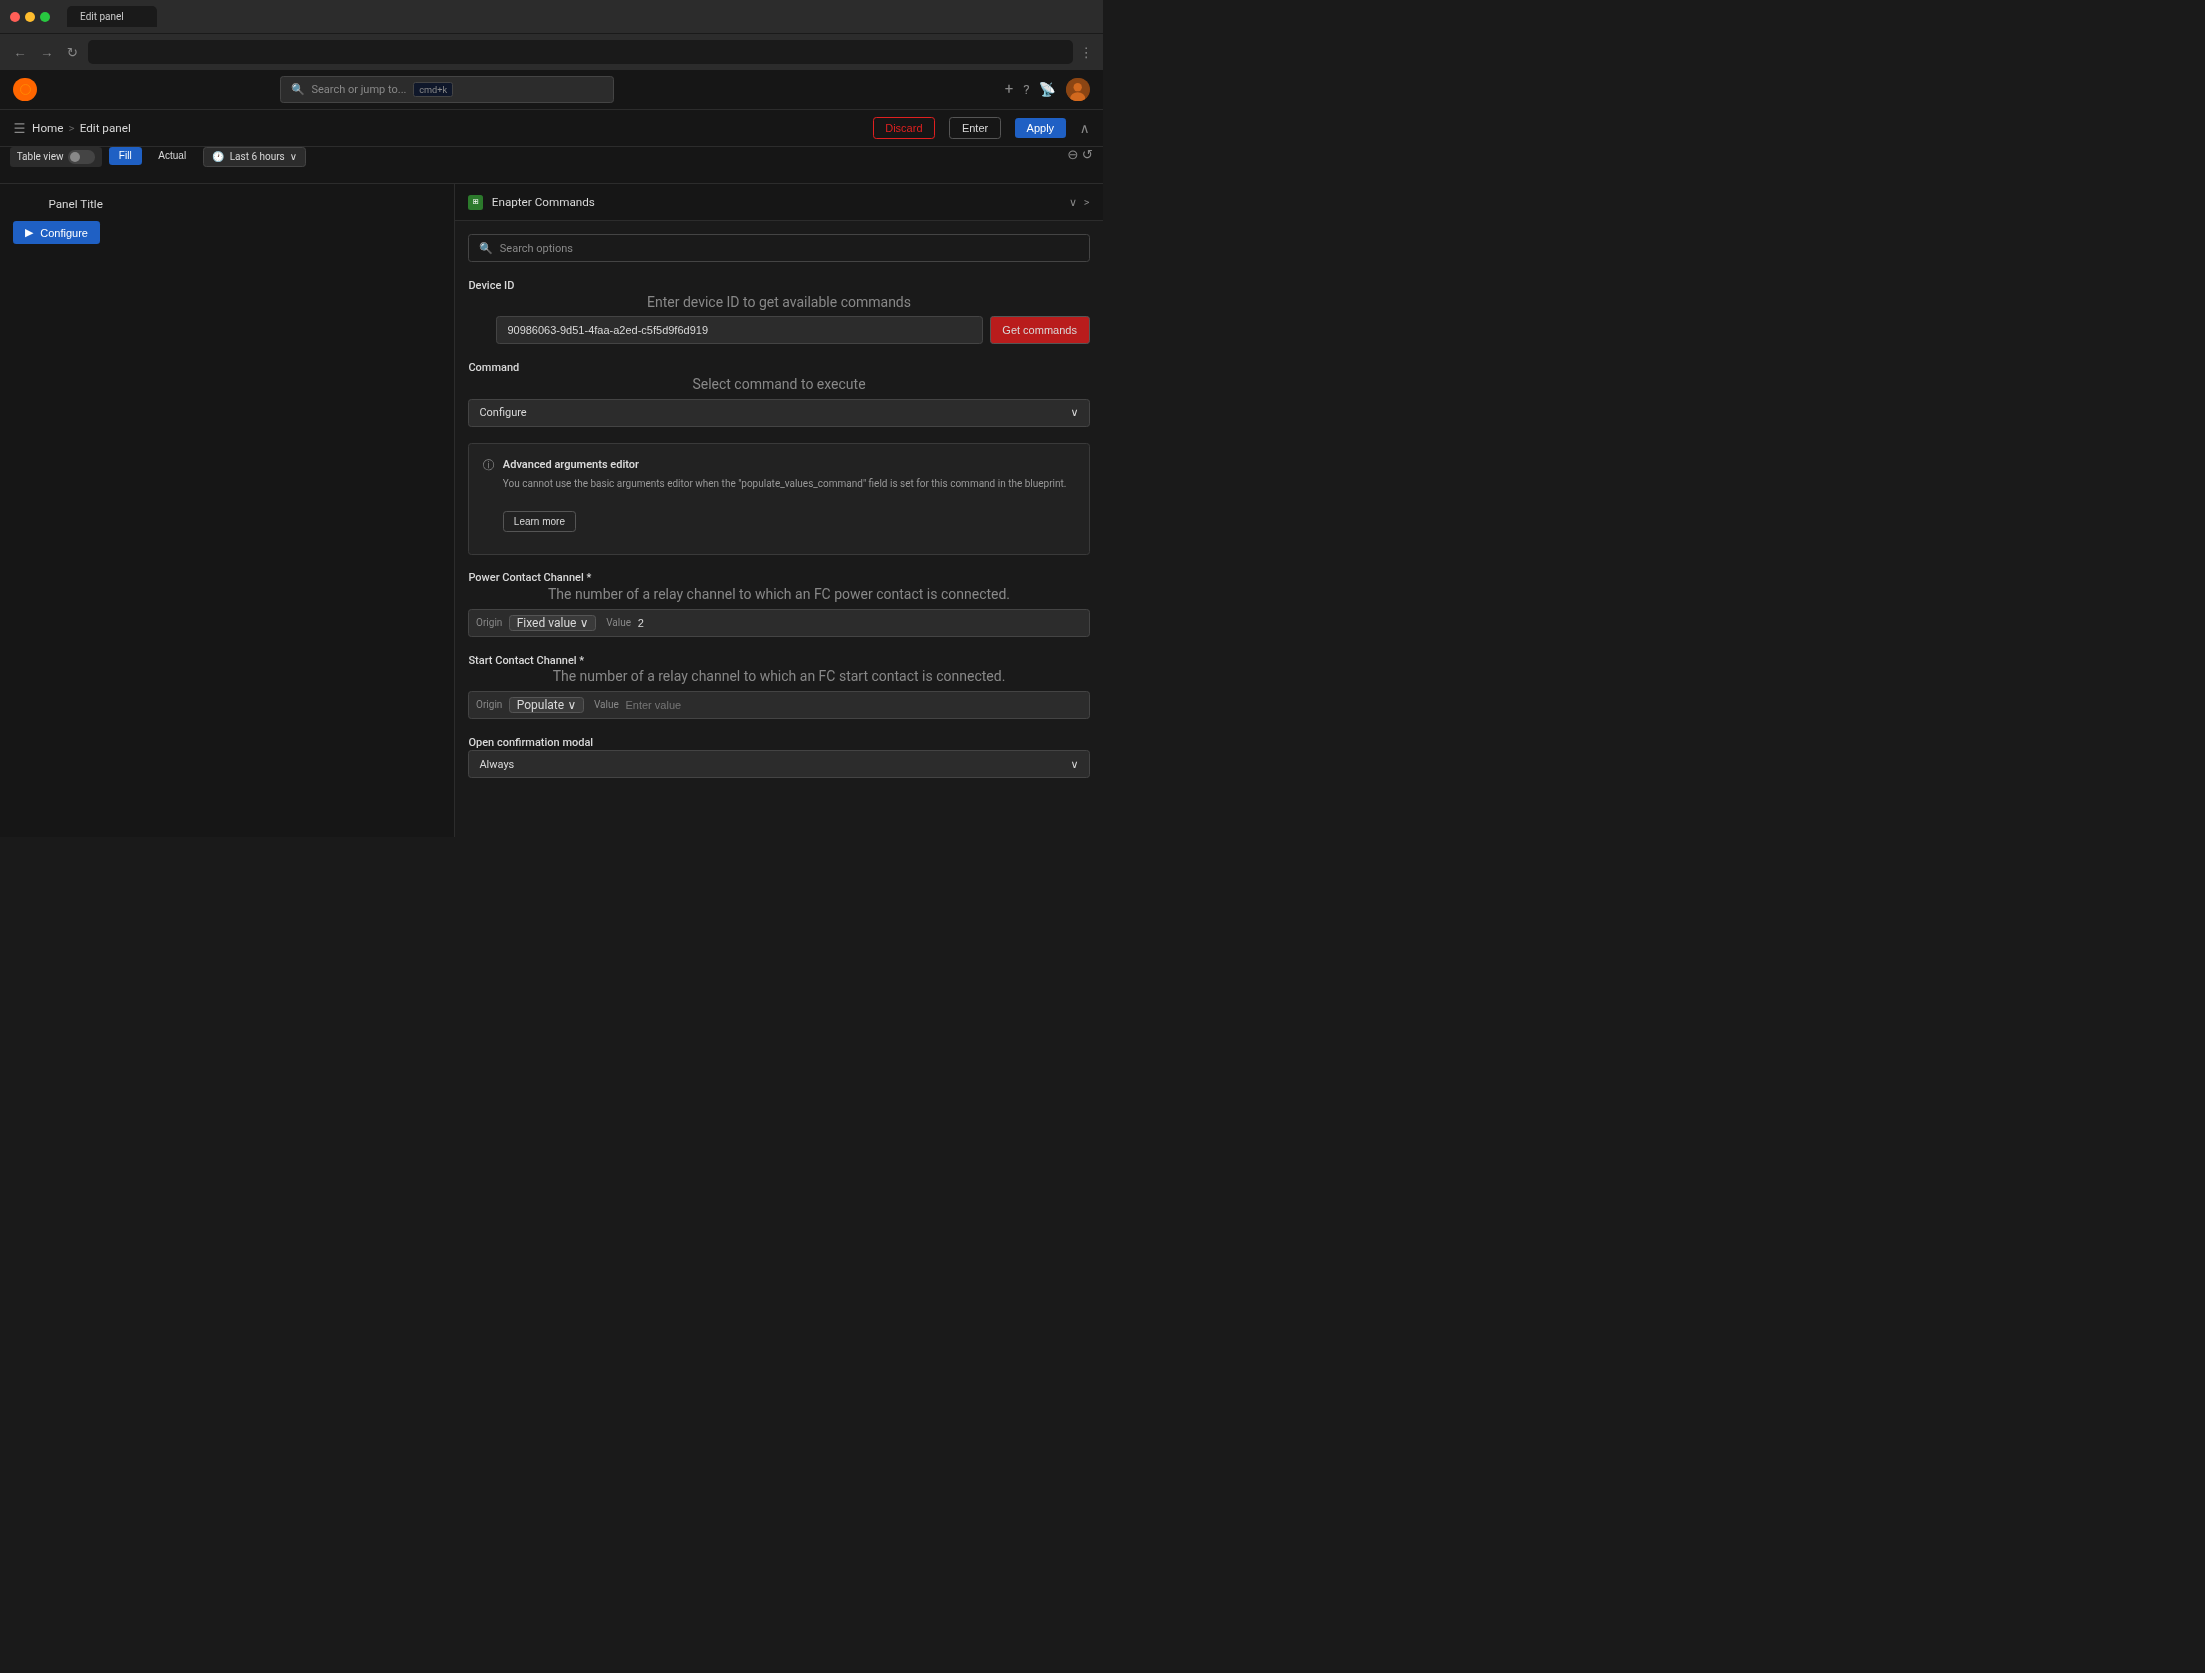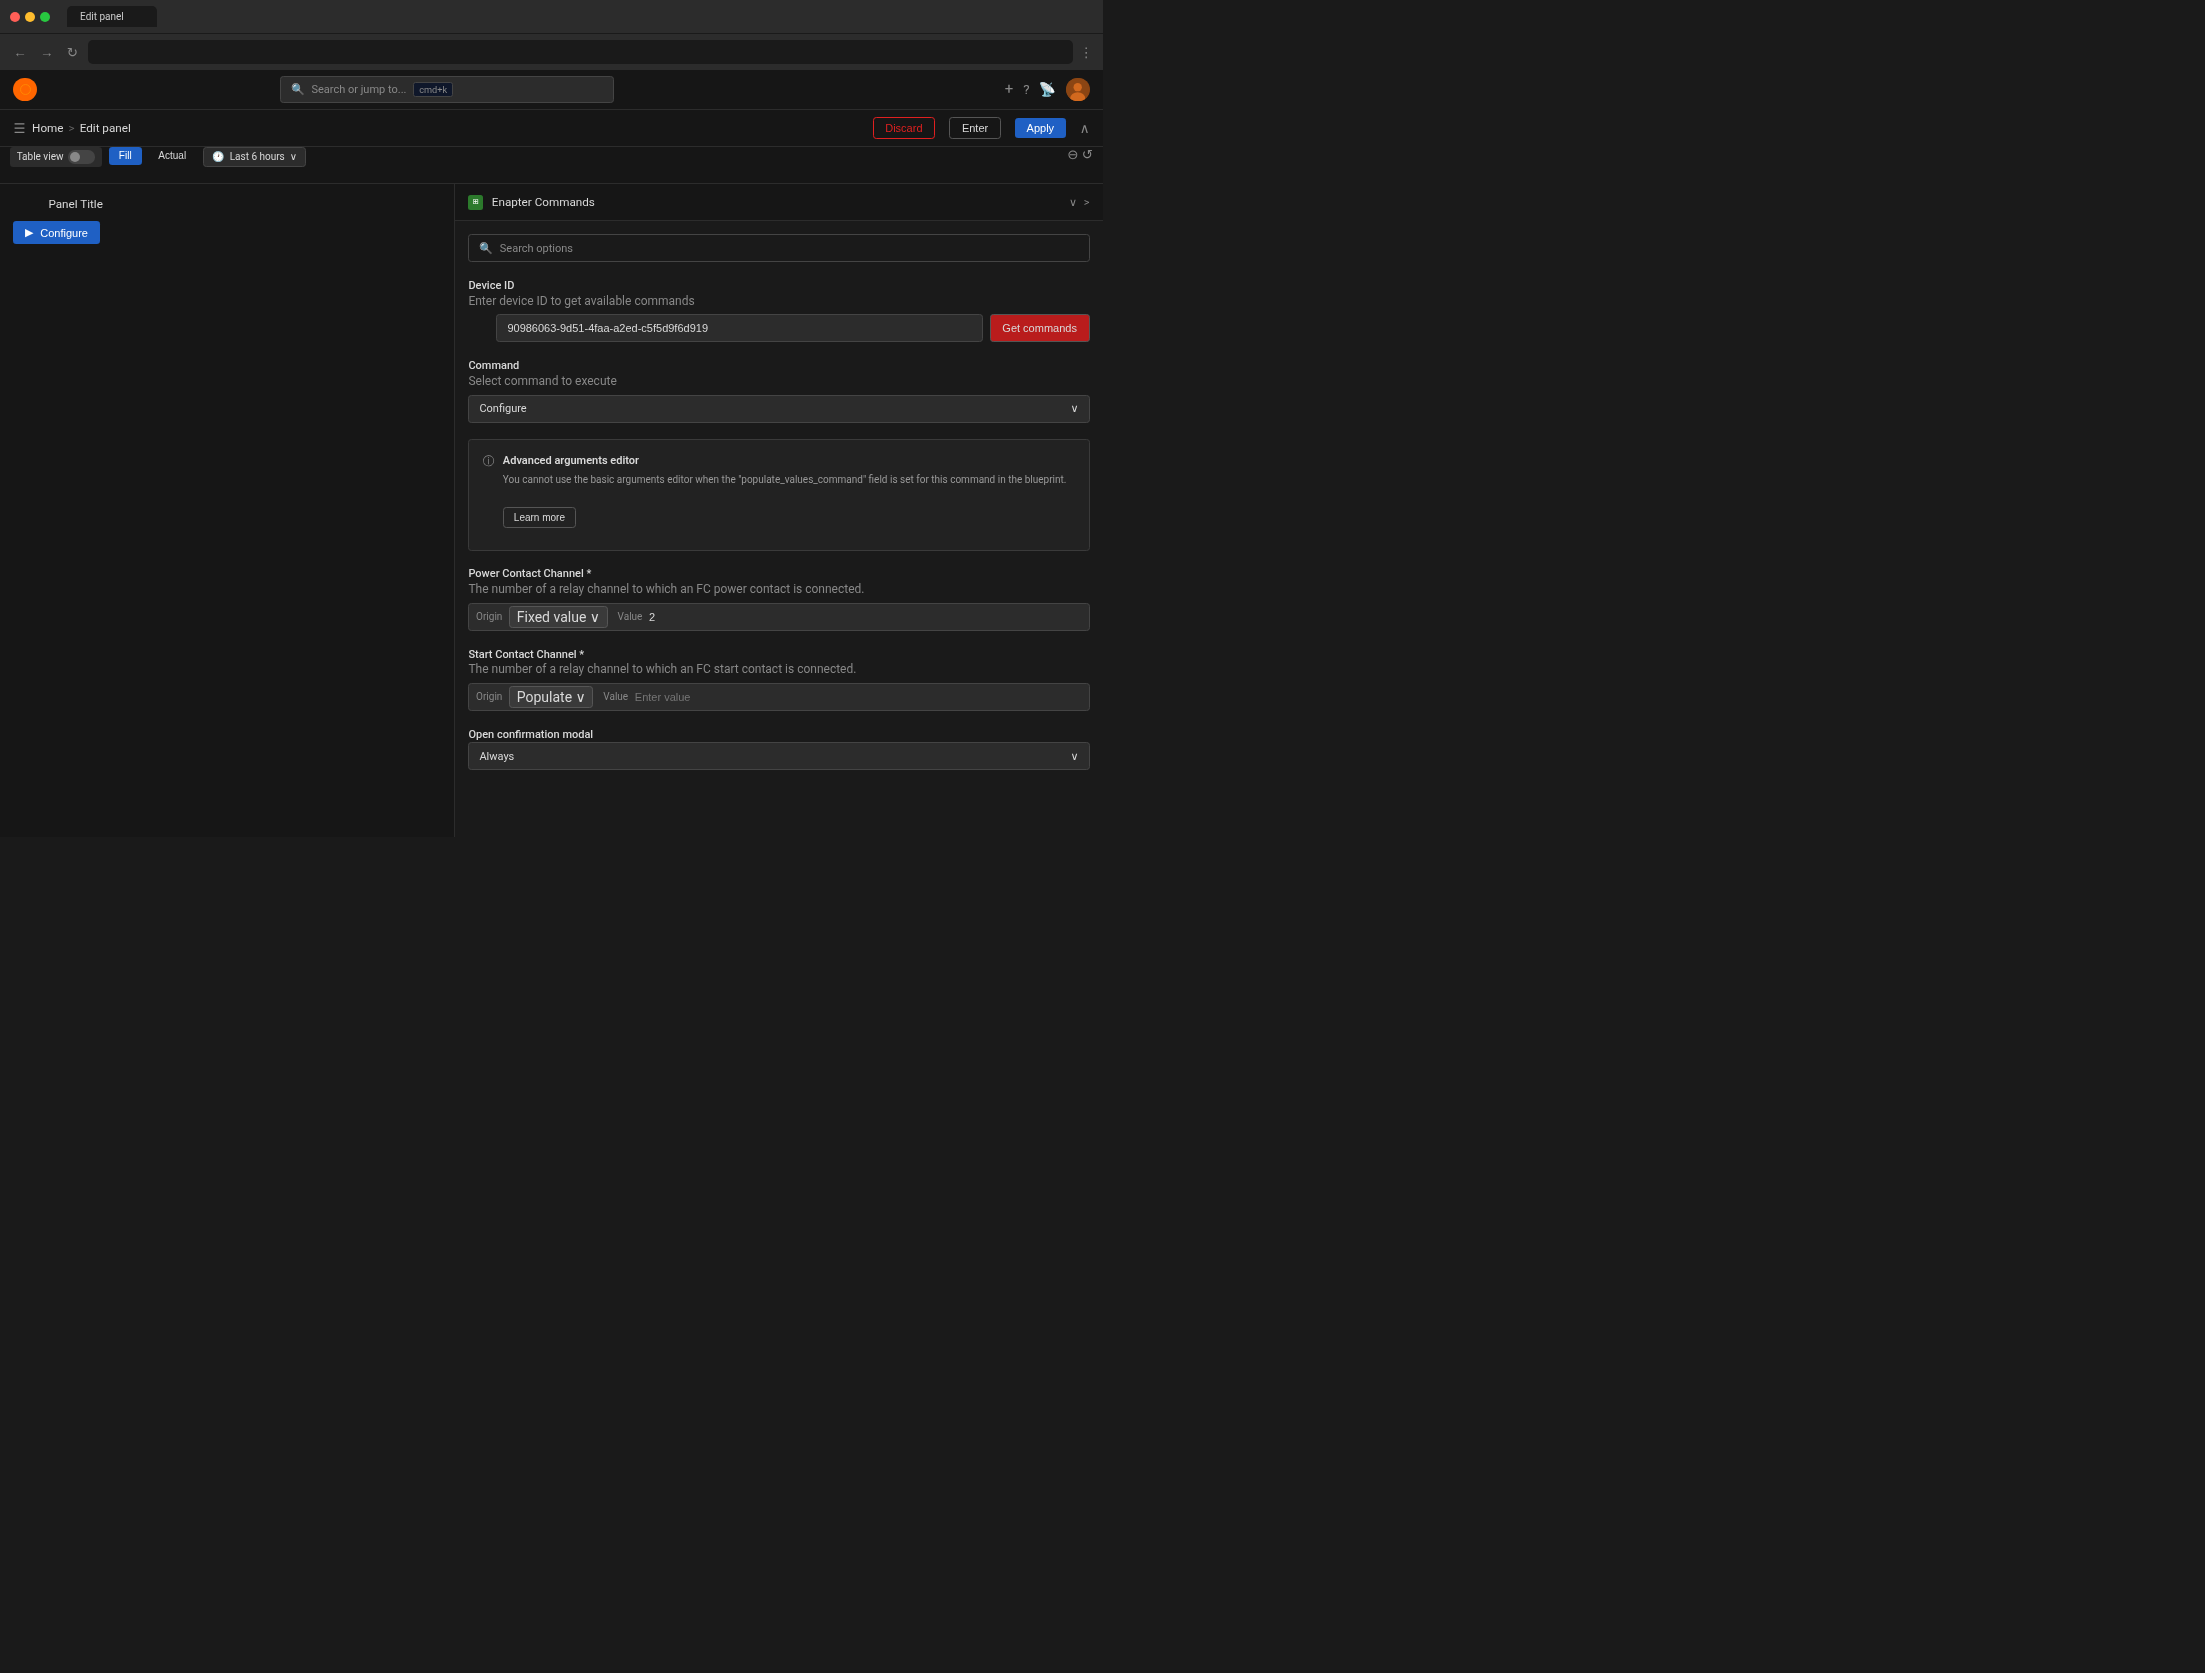--- a/index.html
+++ b/index.html
@@ -387,23 +387,24 @@
     .field-section {
       margin-bottom: 16.7px;
     }
     .field-label {
       font-size: 11px;
       color: #d9d9d9;
       font-weight: 500;
       margin-bottom: 1.7px;
     }
     .field-desc {
-      font-size: 12px;
+      font-size: 14px;
       color: #888;
       margin-bottom: 6.7px;
+      text-align: center;
     }
     .field-row {
       display: flex;
       gap: 6.7px;
       align-items: center;
       margin-left: 28px;
     }
     .text-input {
       flex: 1;
       background: #2c2c2c;
@@ -496,22 +497,22 @@
       color: #888;
       font-size: 10px;
       white-space: nowrap;
     }
     .origin-select {
       background: #3a3a3a;
       border: 0.8px solid #555;
       border-radius: 3.3px;
       color: #d9d9d9;
       padding: 1.7px 6.7px;
-      font-size: 14px;
-      height: 22px;
+      font-size: 12px;
+      height: 16px;
       display: flex;
       align-items: center;
       gap: 3.3px;
       cursor: pointer;
     }
     .value-label {
       color: #888;
       font-size: 10px;
       margin-left: 3.3px;
     }

